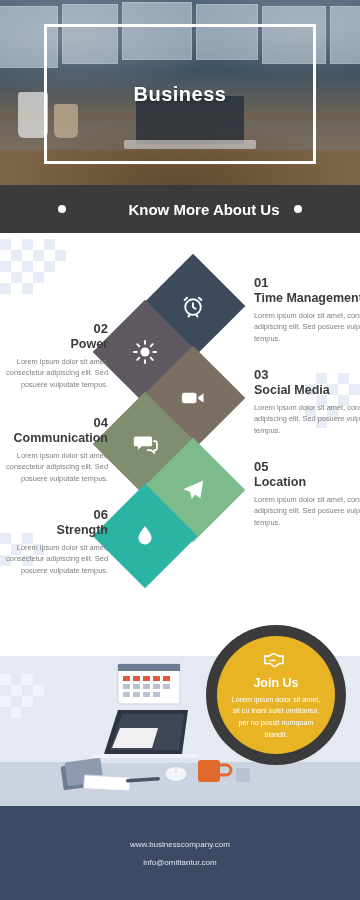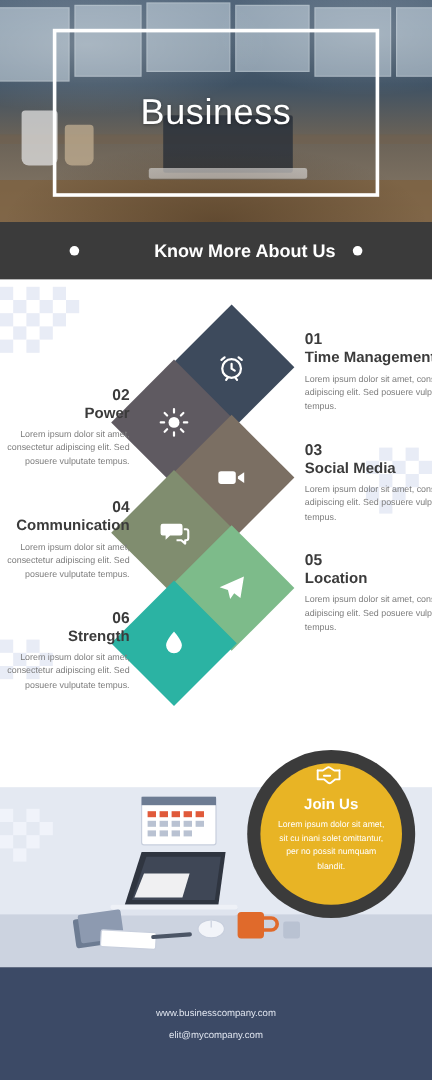--- a/index.html
+++ b/index.html
@@ -54,22 +54,22 @@
   .hero-frame {
     position: absolute;
     left: 44px; top: 24px;
     width: 272px; height: 140px;
     border: 3px solid #ffffff;
     display: flex; flex-direction: column;
     align-items: center; justify-content: center;
   }
   .hero-title-1, .hero-title-2 {
     color: #ffffff;
-    font-size: 30px;
-    font-weight: normal;
+    font-size: 20px;
+    font-weight: bold;
     letter-spacing: 0.5px;
     line-height: 1.25;
     text-shadow: 0 1px 3px rgba(0,0,0,0.35);
   }
 
   
   .darkbar {
     position: relative;
     width: 360px; height: 48px;
     background: #3b3b3b;
@@ -148,21 +148,21 @@
     border-radius: 50%;
     background: #3b3b3b;
   }
   .join-inner {
     position: absolute;
     left: 11px; top: 11px;
     width: 118px; height: 118px;
     border-radius: 50%;
     background: #e8b425;
     display: flex; flex-direction: column;
-    align-items: center; justify-content: flex-start;
+    align-items: center; justify-content: center;
     padding: 0 12px;
     text-align: center;
   }
   .join-icon { margin-bottom: 2px; }
   .join-title {
     color: #ffffff; font-size: 12.5px; font-weight: bold;
     margin-bottom: 4px;
   }
   .join-desc {
     color: #ffffff; font-size: 7.2px; line-height: 1.6;
@@ -479,16 +479,16 @@
         </span>
         <div class="join-title">Join Us</div>
         <div class="join-desc">Lorem ipsum dolor sit amet, sit cu inani solet omittantur, per no possit numquam blandit.</div>
       </div>
     </div>
 
   </div>
 
   <div class="footer">
     <div class="f-line">www.businesscompany.com</div>
-    <div class="f-line">elit@mycompany.com</div>
+    <div class="f-line">info@omittantur.com</div>
   </div>
 
 </div>
 
 </body></html>

